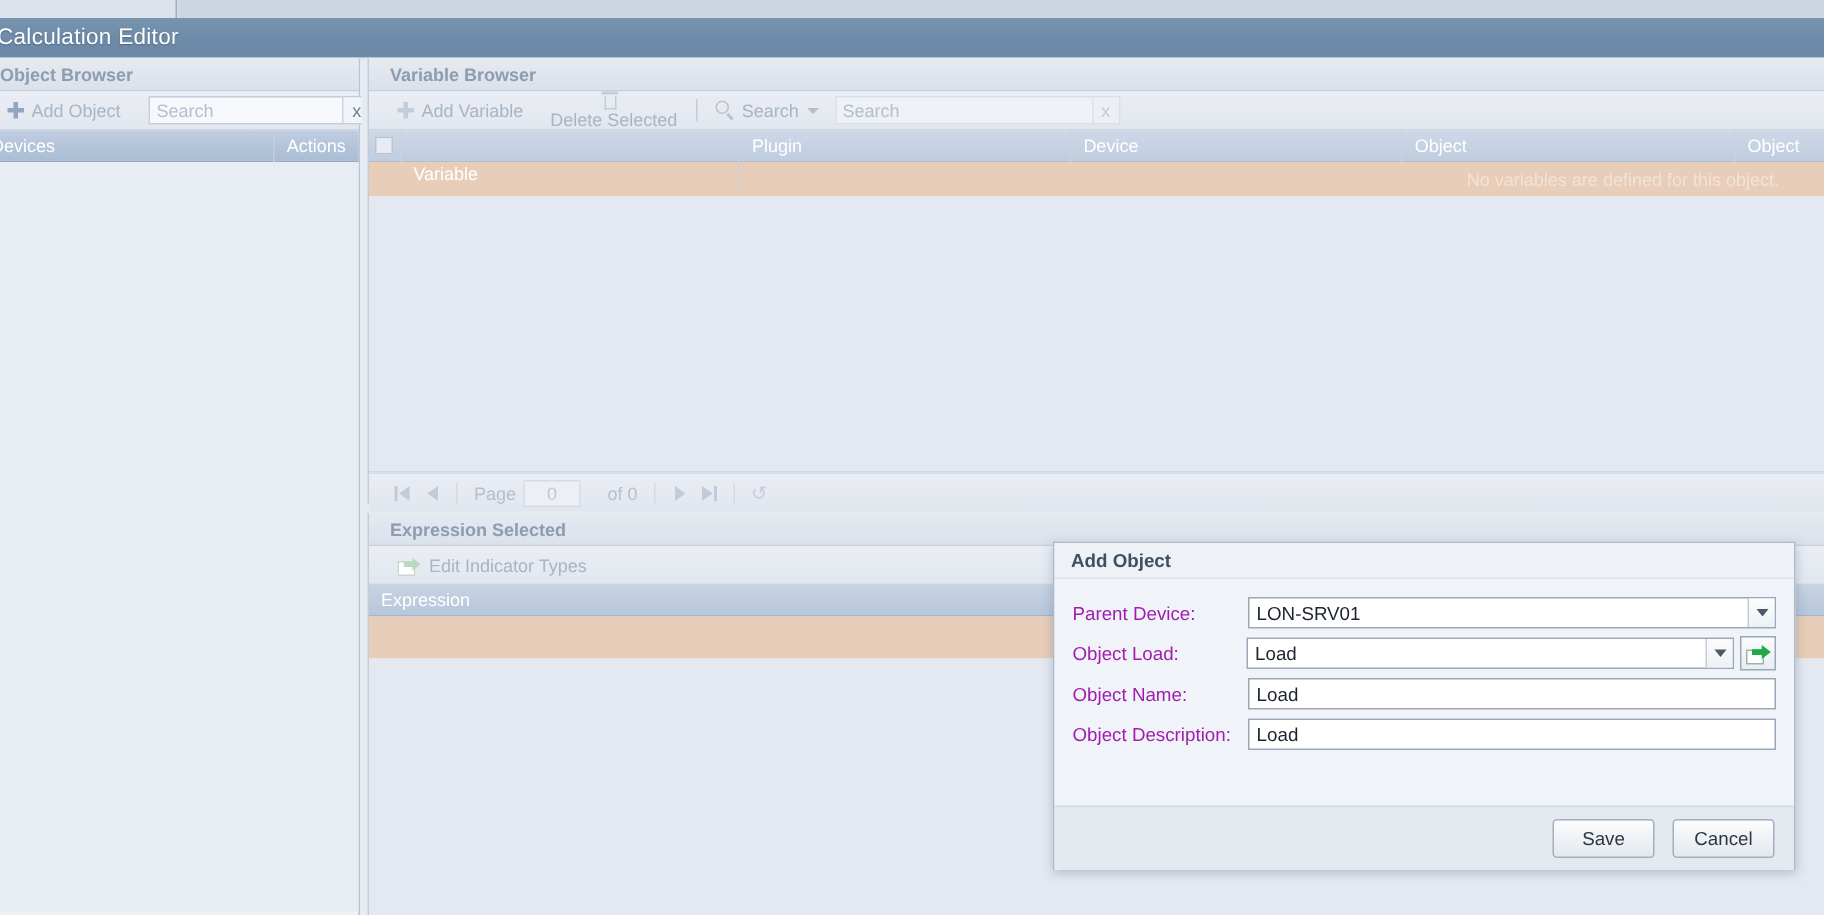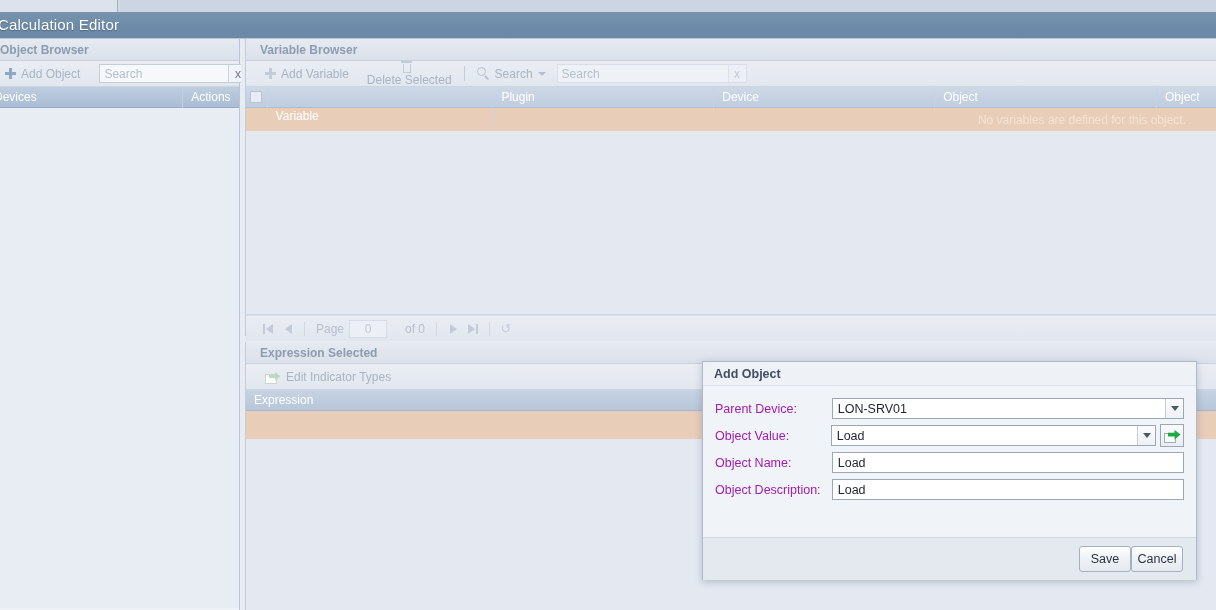--- a/index.html
+++ b/index.html
@@ -326,22 +326,22 @@
   .sp-dn { width:0;height:0;border-left:4px solid transparent;border-right:4px solid transparent;border-top:4px solid #56636f; }
 
   .dlg-footer {
     height: 43px;
     background: #e4e9f0;
     border-top: 1px solid #cfd7e2;
     display: flex; align-items: center; justify-content: flex-end;
     padding-right: 13px;
   }
   .btn {
-    width: 52px; height: 26px;
-    margin-left: 0;
+    width: 68px; height: 26px;
+    margin-left: 12px;
     background: linear-gradient(to bottom, #fdfefe 0%, #eef1f5 50%, #e6eaf0 100%);
     border: 1px solid #a5b0bf;
     border-radius: 3px;
     display: flex; align-items: center; justify-content: center;
     color: #2b3642;
     font-size: 12.5px;
   }
 
   .mag {
     width: 13px; height: 13px; position: relative; display: inline-block;
@@ -532,21 +532,21 @@
         <div class="frm-label">Parent Device:</div>
         <div class="fld w-full">
           <span>LON-SRV01</span>
           <span class="caret-btn">
               <span class="caret"></span>
             </span>
         </div>
       </div>
 
       <div class="frm-row">
-        <div class="frm-label">Object Value:</div>
+        <div class="frm-label">Object Load:</div>
         <div class="fld w-short">
           <span>Load</span>
           <span class="caret-btn">
               <span class="caret"></span>
             </span>
         </div>
         <div class="icon-btn">
           <span class="exp-icon">
             <span class="bx"></span>
             <span class="arr">

